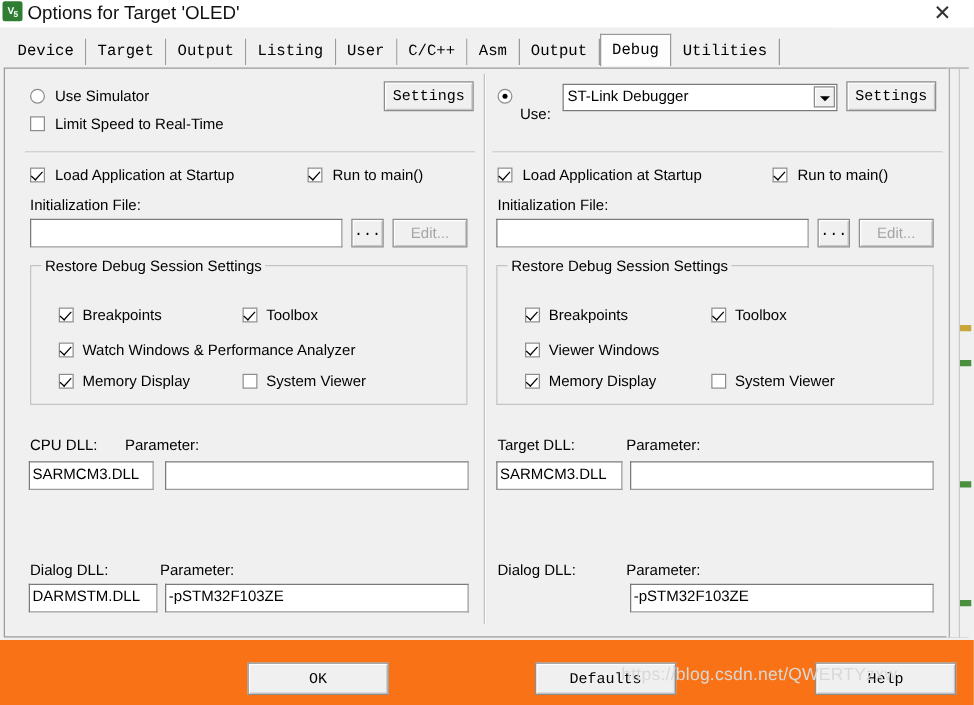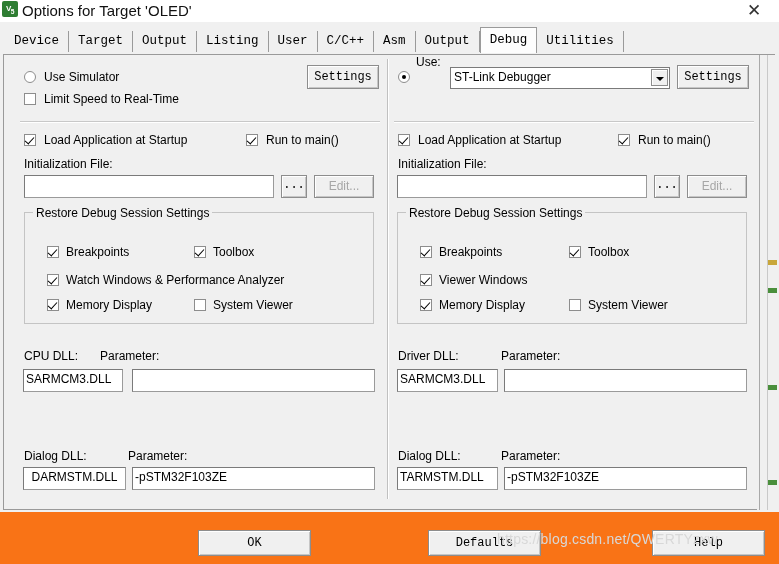--- a/index.html
+++ b/index.html
@@ -236,25 +236,25 @@
   <div class="cb" style="left:190px;top:244px;"></div>
   <div class="lbl" style="left:209px;top:243px;">System Viewer</div>
 
   <div class="lbl" style="left:20px;top:294px;">CPU DLL:</div>
   <div class="lbl" style="left:96px;top:294px;">Parameter:</div>
   <div class="txt" style="left:19px;top:314px;width:100px;height:23px;">SARMCM3.DLL</div>
   <div class="txt" style="left:128px;top:314px;width:243px;height:23px;"></div>
 
   <div class="lbl" style="left:20px;top:394px;">Dialog DLL:</div>
   <div class="lbl" style="left:124px;top:394px;">Parameter:</div>
-  <div class="txt" style="left:19px;top:412px;width:103px;height:23px;text-align:center;">DARMSTM.DLL</div>
+  <div class="txt" style="left:19px;top:412px;width:103px;height:23px;">DARMSTM.DLL</div>
   <div class="txt" style="left:128px;top:412px;width:243px;height:23px;">-pSTM32F103ZE</div>
 
   <div class="radio on" style="left:394px;top:16px;"></div>
-  <div class="lbl" style="left:412px;top:0;">Use:</div>
+  <div class="lbl" style="left:412px;top:29px;">Use:</div>
   <div class="combo" style="left:446px;top:12px;width:220px;height:22px;">
     <span>ST-Link Debugger</span>
     <span class="combo-arrow"></span>
   </div>
   <div class="btn" style="left:673px;top:10px;width:72px;height:24px;line-height:22px;">Settings</div>
 
   <div class="hsep" style="left:390px;top:66px;width:360px;"></div>
 
   <div class="cb on" style="left:394px;top:79px;"></div>
   <div class="lbl" style="left:414px;top:78px;">Load Application at Startup</div>
@@ -275,28 +275,27 @@
   <div class="lbl" style="left:584px;top:190px;">Toolbox</div>
 
   <div class="cb on" style="left:416px;top:219px;"></div>
   <div class="lbl" style="left:435px;top:218px;">Viewer Windows</div>
 
   <div class="cb on" style="left:416px;top:244px;"></div>
   <div class="lbl" style="left:435px;top:243px;">Memory Display</div>
   <div class="cb" style="left:565px;top:244px;"></div>
   <div class="lbl" style="left:584px;top:243px;">System Viewer</div>
 
-  <div class="lbl" style="left:394px;top:294px;">Driver DLL:</div>
+  <div class="lbl" style="left:394px;top:294px;">Target DLL:</div>
   <div class="lbl" style="left:497px;top:294px;">Parameter:</div>
   <div class="txt" style="left:393px;top:314px;width:101px;height:23px;">SARMCM3.DLL</div>
   <div class="txt" style="left:500px;top:314px;width:243px;height:23px;"></div>
 
   <div class="lbl" style="left:394px;top:394px;">Dialog DLL:</div>
   <div class="lbl" style="left:497px;top:394px;">Parameter:</div>
-  <div class="txt" style="left:393px;top:412px;width:101px;height:23px;">TARMSTM.DLL</div>
   <div class="txt" style="left:500px;top:412px;width:243px;height:23px;">-pSTM32F103ZE</div>
 
  </div>
 </div>
 
 <div class="bleed">
   <div class="scrollgut"></div>
   <div class="scrollgut2"></div>
   <div class="mark y" style="top:205px;"></div>
   <div class="mark" style="top:233px;"></div>

